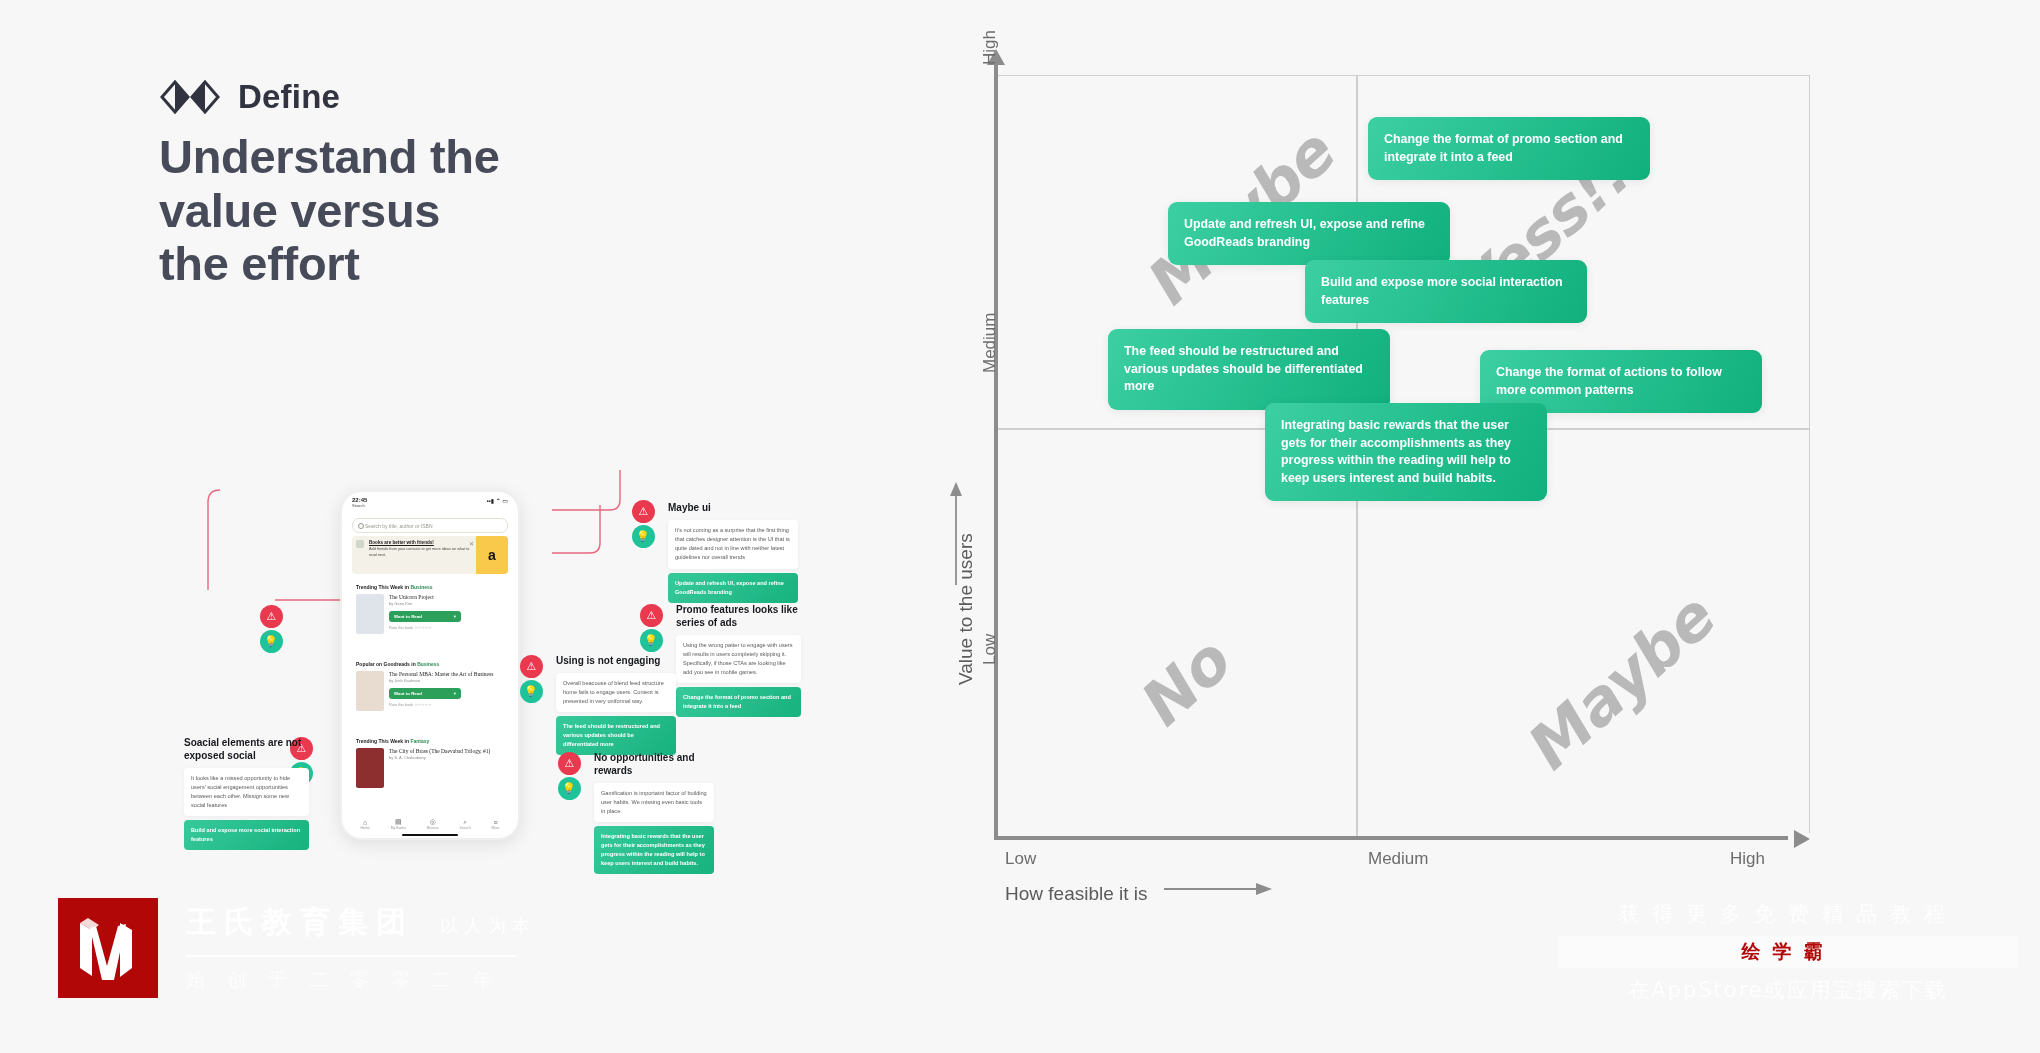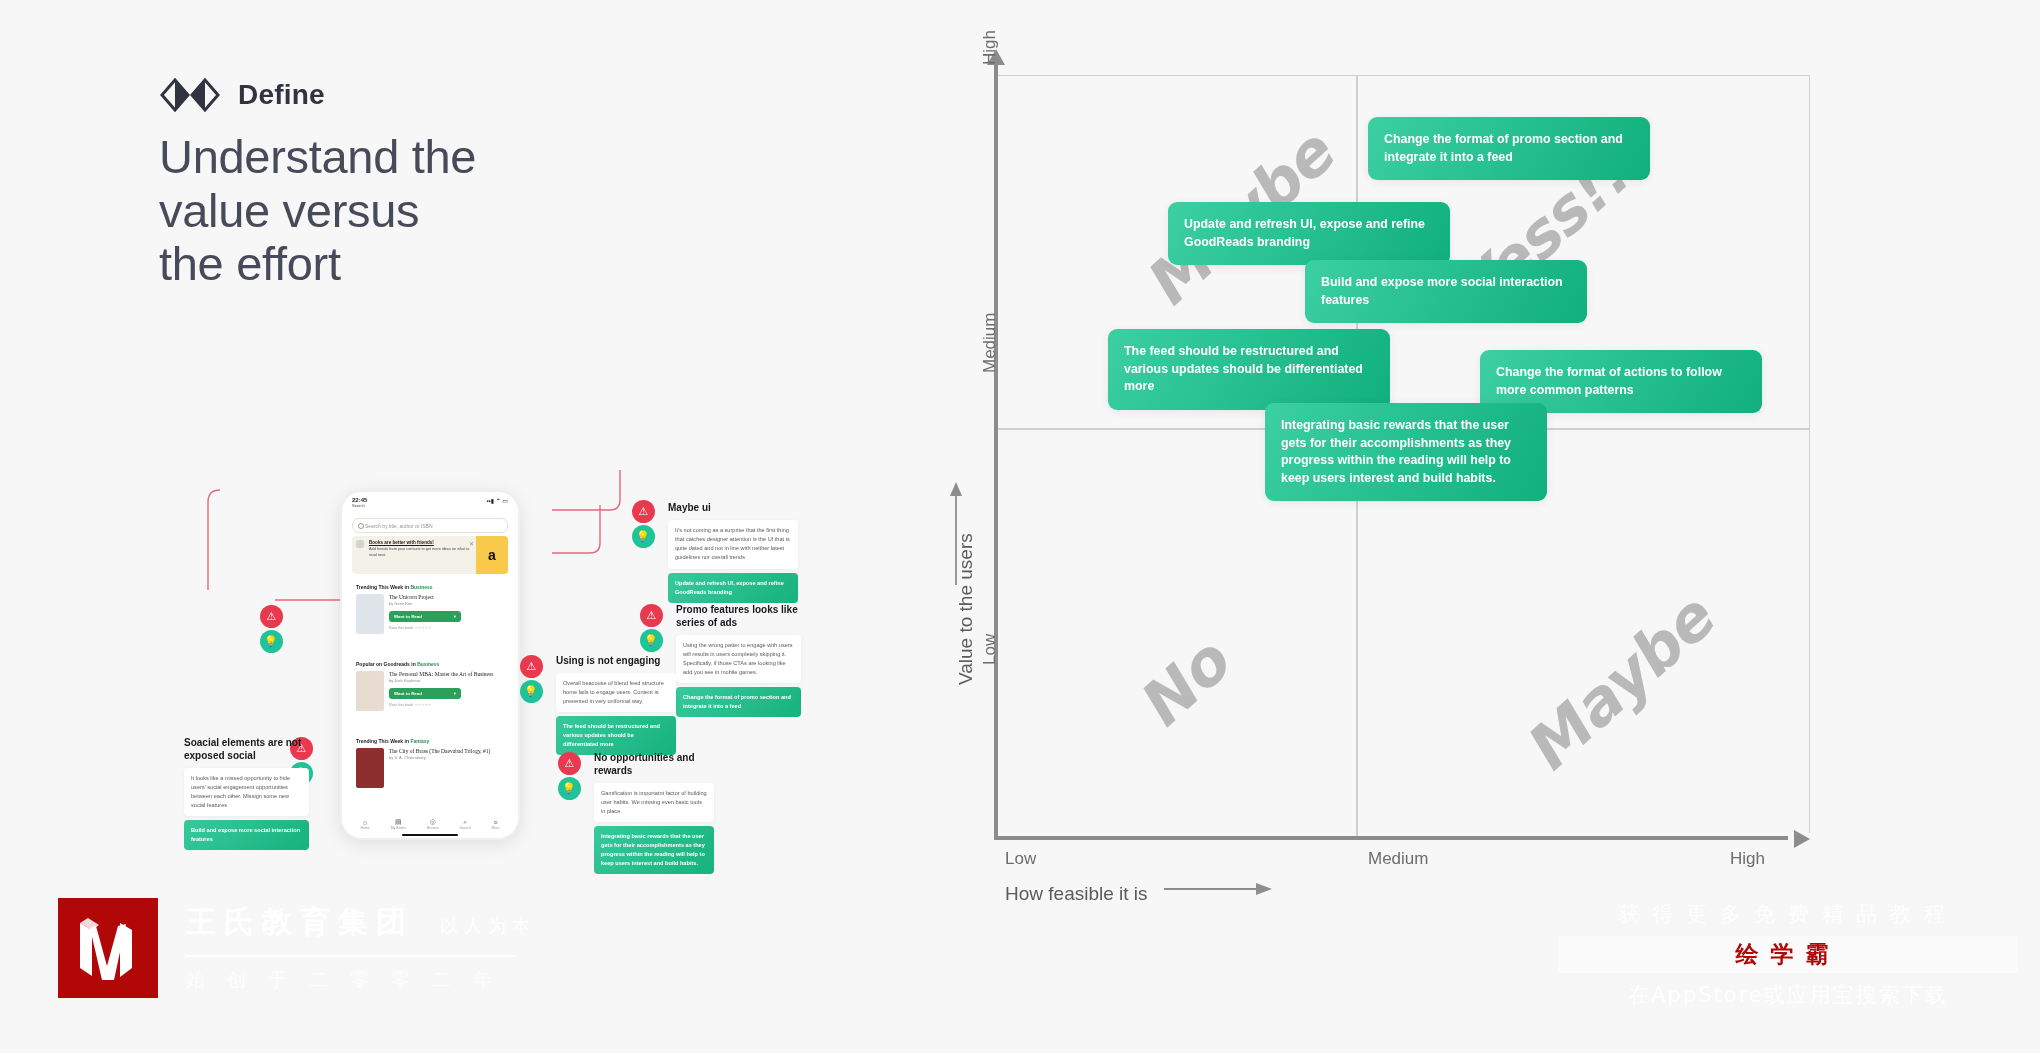--- a/index.html
+++ b/index.html
@@ -9,24 +9,24 @@
     font-family:"Liberation Sans","DejaVu Sans",sans-serif;
     overflow:hidden;position:relative;
   }
   .stage{position:absolute;inset:0;}
 
   
   .left{position:absolute;left:0;top:0;width:900px;height:1053px;}
 
   .define-row{position:absolute;left:160px;top:78px;display:flex;align-items:center;gap:16px;}
   .define-logo{width:62px;height:34px;}
-  .define-label{font-size:28px;font-weight:bold;color:#313440;letter-spacing:.2px;}
+  .define-label{font-size:33px;font-weight:bold;color:#313440;letter-spacing:.2px;}
 
   .headline{position:absolute;left:159px;top:130px;width:520px;
-    font-size:47px;line-height:1.14;color:#474a58;font-weight:400;letter-spacing:-0.3px;}
+    font-size:47px;line-height:1.14;color:#474a58;font-weight:700;letter-spacing:-0.3px;}
   .headline-cn{position:absolute;left:159px;top:330px;font-size:34px;color:#2b2d36;
     font-family:"DejaVu Sans",sans-serif;letter-spacing:2px;}
 
   
   .phone-wrap{position:absolute;left:340px;top:490px;width:180px;height:350px;}
   .phone{position:absolute;inset:0;background:#fff;border-radius:22px;
      box-shadow:0 4px 18px rgba(0,0,0,.10);border:2px solid #efefef;overflow:hidden;}
   .ph-status{position:absolute;top:5px;left:10px;right:10px;height:16px;display:flex;
      justify-content:space-between;align-items:flex-start;font-size:6px;color:#222;font-weight:bold;}
   .ph-sub{font-size:4px;font-weight:normal;color:#444;}
@@ -111,21 +111,21 @@
   .wm-cn-small{font-size:18px;letter-spacing:6px;color:rgba(255,255,255,.9);
      font-family:"DejaVu Sans",sans-serif;}
   .wm-rule{height:2px;background:rgba(255,255,255,.9);margin:12px 0 10px;width:330px;}
   .wm-cn-sub{font-size:19px;letter-spacing:22px;color:rgba(255,255,255,.72);
      font-family:"DejaVu Sans",sans-serif;}
 
   .wm-right{position:absolute;right:22px;top:900px;width:460px;text-align:center;}
   .wm-r1{font-size:21px;letter-spacing:13px;color:rgba(255,255,255,.88);
      font-family:"DejaVu Sans",sans-serif;}
   .wm-r2{margin:8px 0;background:rgba(255,255,255,.55);padding:3px 0;}
-  .wm-r2 span{font-size:23px;letter-spacing:12px;color:#b10707;font-weight:bold;
+  .wm-r2 span{font-size:19px;letter-spacing:12px;color:#b10707;font-weight:bold;
      font-family:Liberation Sans, sans-serif;}
   .wm-r3{font-size:21px;letter-spacing:2px;color:rgba(255,255,255,.88);
      font-family:"DejaVu Sans",sans-serif;}
 </style>
 </head>
 <body>
 
 <div class="stage">
 
   <div class="left">

